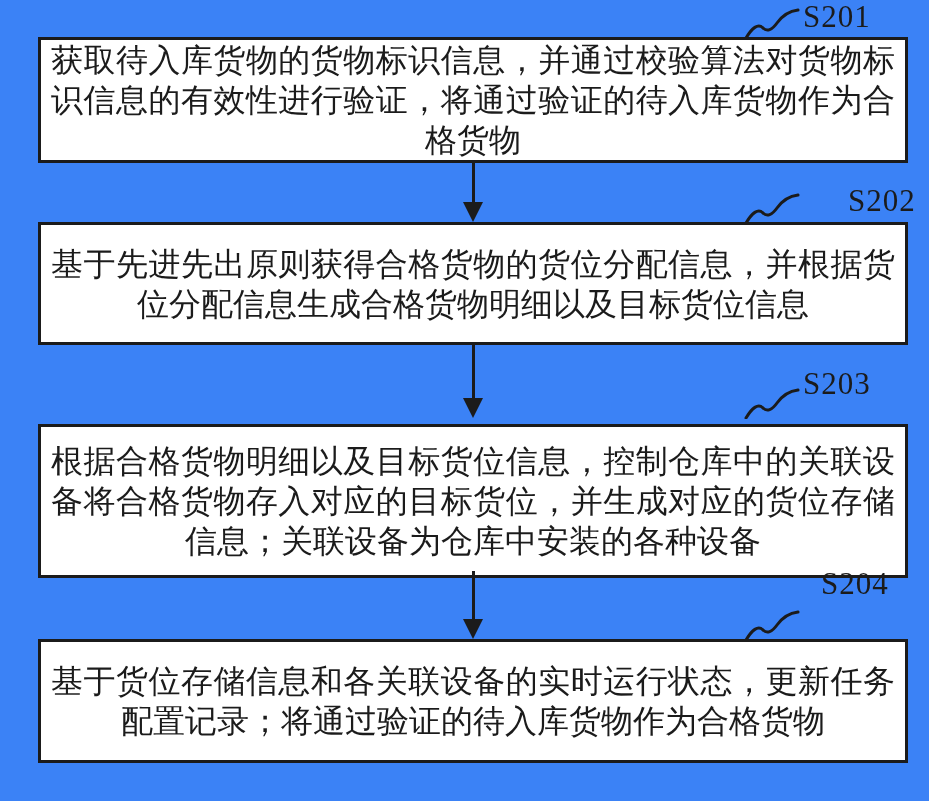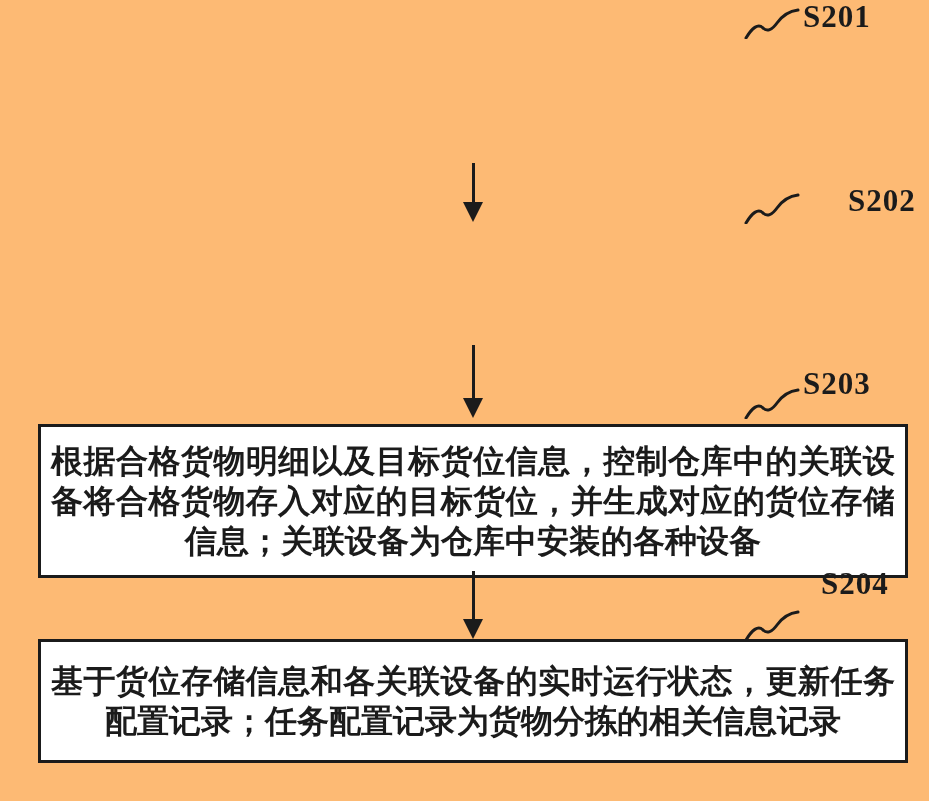--- a/index.html
+++ b/index.html
@@ -4,24 +4,23 @@
 <style>
   html, body {
     margin: 0;
     padding: 0;
     background: #ffffff;
   }
   .canvas {
     position: relative;
     width: 929px;
     height: 801px;
-    background: #fdba74;
+    background: #3b82f6;
     overflow: hidden;
     font-family: "Liberation Serif", "DejaVu Serif", serif;
-    font-weight: bold;
   }
   
   .step-box {
     position: absolute;
     left: 38px;
     width: 870px;
     box-sizing: border-box;
     border: 3px solid #1b1b1b;
     background: #ffffff;
     display: flex;
@@ -93,44 +92,50 @@
 </style>
 </head>
 <body>
 
 <div class="canvas">
 
   <svg class="squiggle s1" viewBox="0 0 56 31">
     <path d="M2,30 C8,20 14,15 19,20 C23,24 28,22 33,15 C38,8 46,3 54,2" fill="none" stroke="#1b1b1b" stroke-width="3" stroke-linecap="round"></path>
   </svg>
   <div class="step-ref s1">S201</div>
+  <div class="step-box s1">
+    <p class="step-text">获取待入库货物的货物标识信息，并通过校验算法对货物标识信息的有效性进行验证，将通过验证的待入库货物作为合格货物</p>
+  </div>
 
   <div class="arrow-shaft a1"></div>
   <div class="arrow-head a1"></div>
 
   <svg class="squiggle s2" viewBox="0 0 56 31">
     <path d="M2,30 C8,20 14,15 19,20 C23,24 28,22 33,15 C38,8 46,3 54,2" fill="none" stroke="#1b1b1b" stroke-width="3" stroke-linecap="round"></path>
   </svg>
   <div class="step-ref s2">S202</div>
+  <div class="step-box s2">
+    <p class="step-text">基于先进先出原则获得合格货物的货位分配信息，并根据货位分配信息生成合格货物明细以及目标货位信息</p>
+  </div>
 
   <div class="arrow-shaft a2"></div>
   <div class="arrow-head a2"></div>
 
   <svg class="squiggle s3" viewBox="0 0 56 31">
     <path d="M2,30 C8,20 14,15 19,20 C23,24 28,22 33,15 C38,8 46,3 54,2" fill="none" stroke="#1b1b1b" stroke-width="3" stroke-linecap="round"></path>
   </svg>
   <div class="step-ref s3">S203</div>
   <div class="step-box s3">
     <p class="step-text">根据合格货物明细以及目标货位信息，控制仓库中的关联设备将合格货物存入对应的目标货位，并生成对应的货位存储信息；关联设备为仓库中安装的各种设备</p>
   </div>
 
   <div class="arrow-shaft a3"></div>
   <div class="arrow-head a3"></div>
 
   <svg class="squiggle s4" viewBox="0 0 56 31">
     <path d="M2,30 C8,20 14,15 19,20 C23,24 28,22 33,15 C38,8 46,3 54,2" fill="none" stroke="#1b1b1b" stroke-width="3" stroke-linecap="round"></path>
   </svg>
   <div class="step-ref s4">S204</div>
   <div class="step-box s4">
-    <p class="step-text">基于货位存储信息和各关联设备的实时运行状态，更新任务配置记录；任务配置记录为货物分拣的相关信息记录</p>
+    <p class="step-text">基于货位存储信息和各关联设备的实时运行状态，更新任务配置记录；将通过验证的待入库货物作为合格货物</p>
   </div>
 
 </div>
 
 </body></html>

